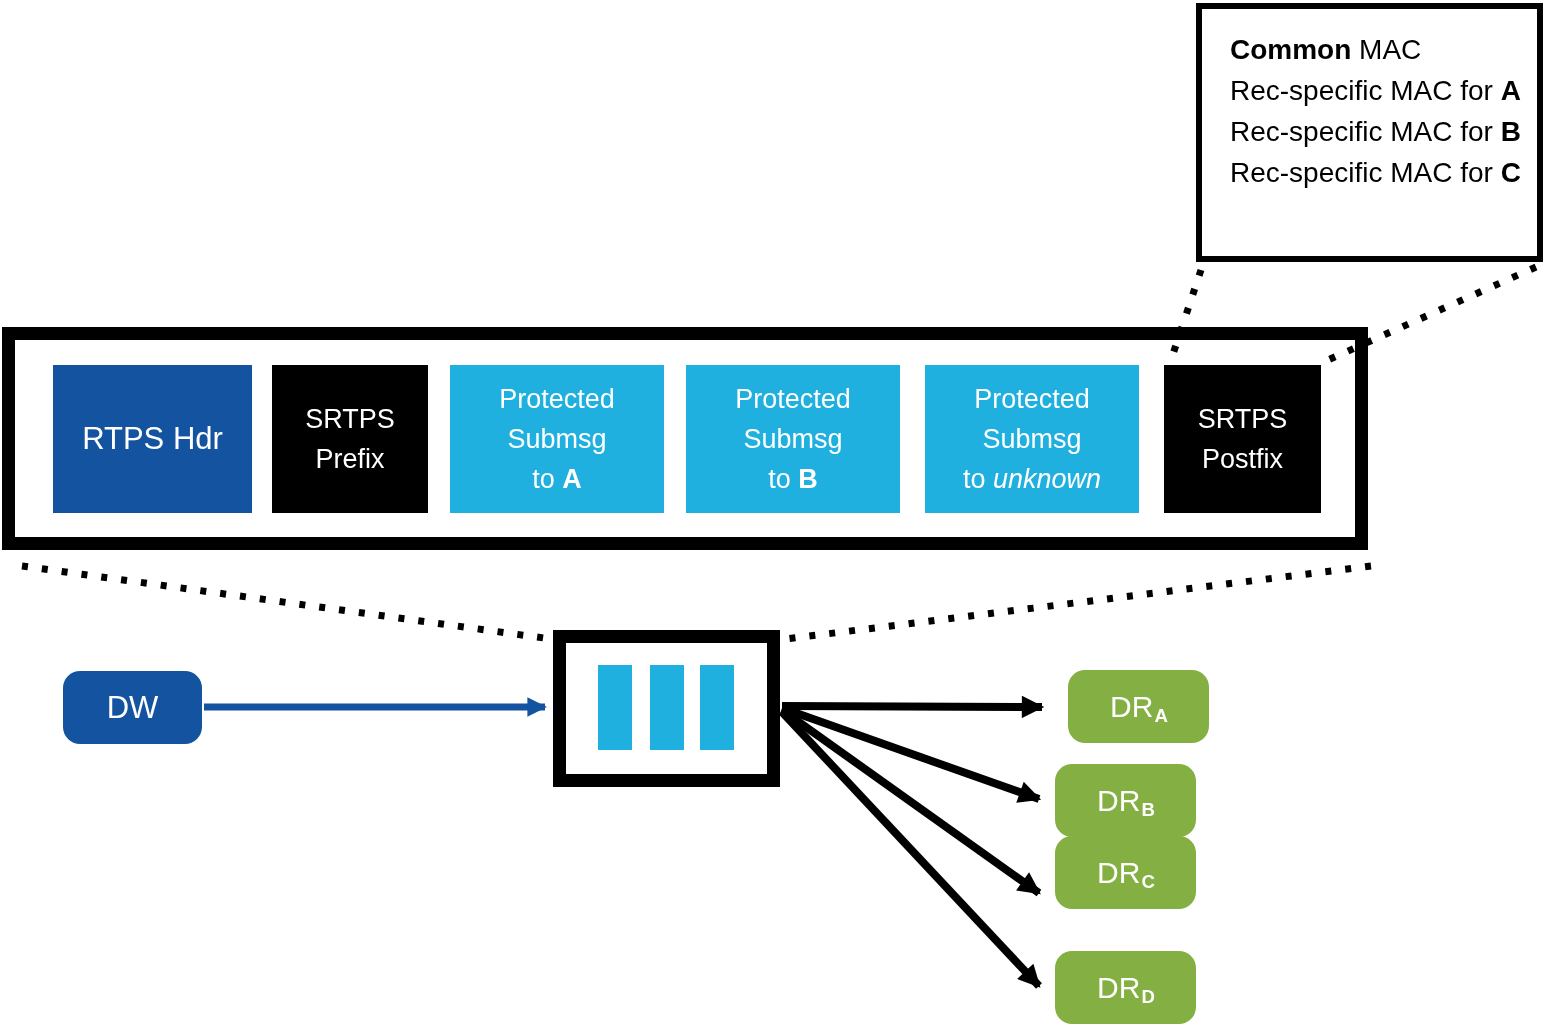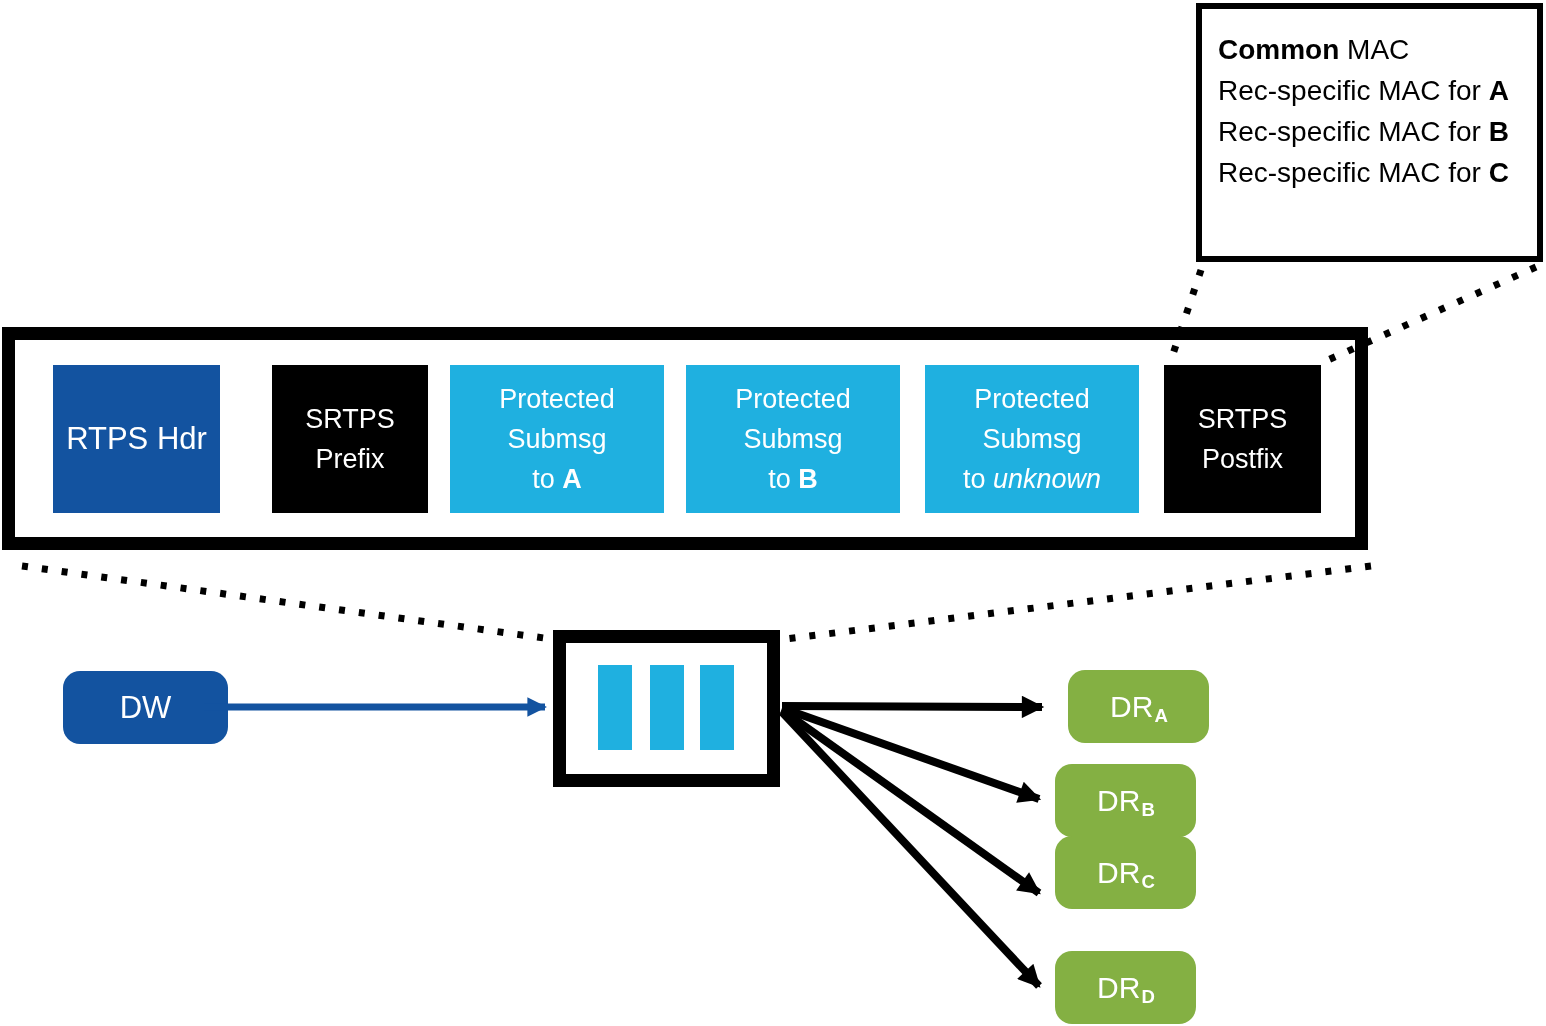--- a/index.html
+++ b/index.html
@@ -14,21 +14,21 @@
   .overlay { position: absolute; left: 0; top: 0; width: 1546px; height: 1026px; }
 
   
   .callout {
     position: absolute;
     left: 1196px; top: 3px;
     width: 347px; height: 259px;
     box-sizing: border-box;
     border: 6px solid #000;
     background: #fff;
-    padding: 20px 6px 0 16px;
+    padding: 20px 6px 0 28px;
     font-size: 28px;
     line-height: 41px;
     color: #000;
     white-space: nowrap;
   }
   .callout b { font-weight: 700; }
 
   
   .frame {
     position: absolute;
@@ -75,21 +75,21 @@
 
   
   .node {
     position: absolute;
     display: flex; align-items: center; justify-content: center;
     color: #fff;
     border-radius: 17px;
   }
   .dw {
     left: 63px; top: 671px;
-    width: 165px; height: 73px;
+    width: 139px; height: 73px;
     background: var(--dark-blue, #1353A0);
     font-size: 31px;
   }
   .dr {
     left: 1055px;
     width: 141px; height: 73px;
     background: var(--green, #84B043);
     font-size: 30px;
   }
   .dr-a { top: 670px; margin-left: 13px; } .dr-b { top: 764px; } .dr-c { top: 836px; } .dr-d { top: 951px; }
@@ -101,21 +101,21 @@
     left: 1px;
   }
 </style>
 </head>
 <body>
 
 <div class="canvas">
 
   <div class="frame"></div>
 
-  <div class="pbox one-line bg-blue" style="left:53px;width:167px;">
+  <div class="pbox one-line bg-blue" style="left:53px;width:199px;">
     <div><span>RTPS Hdr</span></div>
   </div>
 
   <div class="pbox bg-black" style="left:272px;width:156px;">
     <div><span>SRTPS</span></div>
     <div><span>Prefix</span></div>
   </div>
 
   <div class="pbox bg-cyan" style="left:450px;width:214px;">
     <div><span>Protected</span></div>

